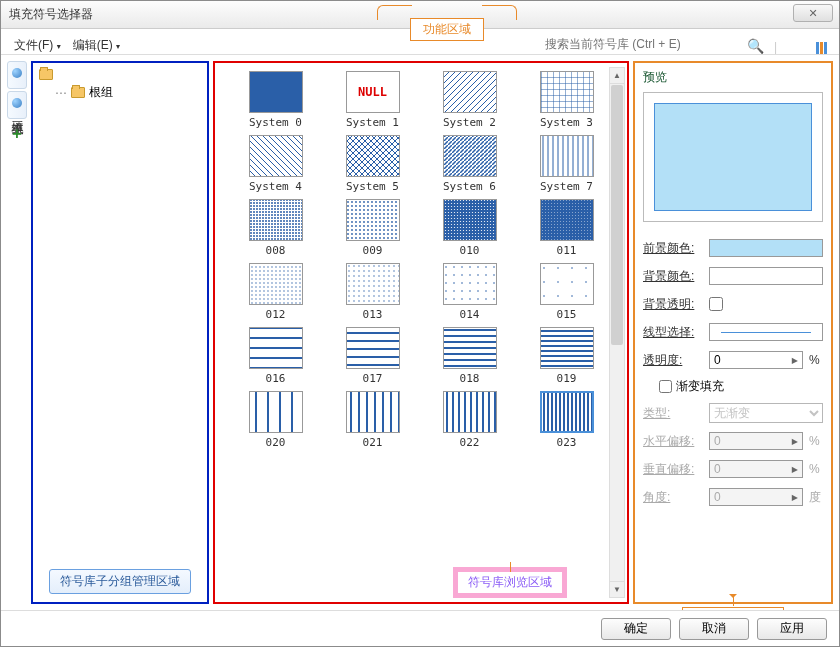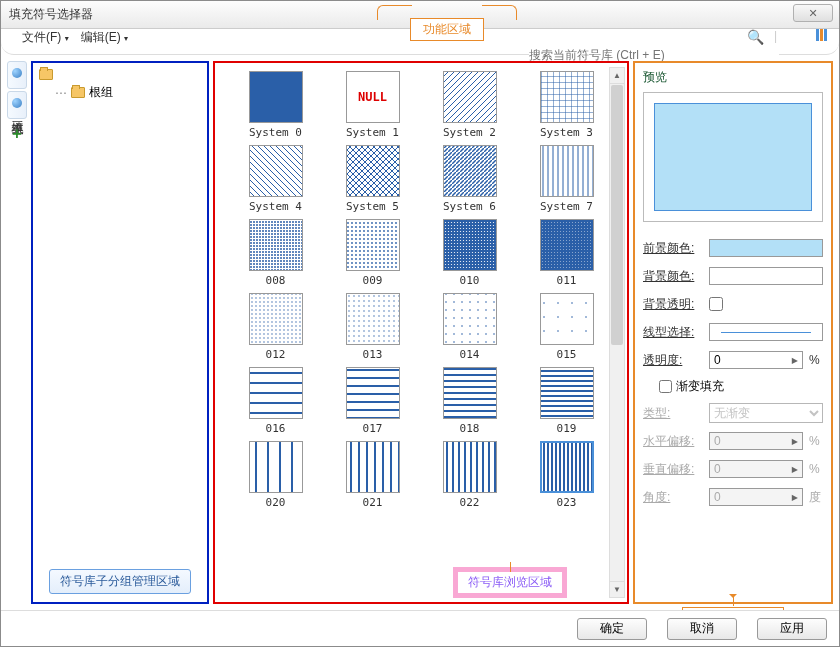--- a/index.html
+++ b/index.html
@@ -1,23 +1,23 @@
 <!DOCTYPE html>
 <html><head>
 <meta charset="utf-8">
 <style>
 * { box-sizing: border-box; margin: 0; padding: 0; font-family: "Microsoft YaHei", Arial, sans-serif; font-size: 12px; }
 body { background: #fff; width: 840px; height: 647px; overflow: hidden; }
 .window { width: 840px; height: 647px; border: 1px solid #8b8b8b; background: #fff; display: flex; flex-direction: column; }
 .titlebar { height: 28px; background: linear-gradient(#fdfdfd, #eaeaea); border-bottom: 1px solid #ccc; display: flex; align-items: center; padding: 0 8px; position: relative; }
 .titlebar .title { color: #333; }
 .titlebar .close { position: absolute; right: 6px; top: 3px; width: 40px; height: 18px; border: 1px solid #b0b0b0; border-radius: 3px; background: linear-gradient(#f8f8f8,#e0e0e0); display:flex; align-items:center; justify-content:center; color:#666; font-size:11px;}
-.menubar { height: 26px; border-bottom: 1px solid #ddd; display: flex; align-items: flex-start; padding: 0 21px; gap: 12px; position: relative; border-radius: 13px; }
+.menubar { height: 26px; border-bottom: 1px solid #ddd; display: flex; align-items: flex-end; padding: 0 13px; gap: 12px; position: relative; }
 .menubar .menu-item { color: #333; cursor: default; }
-.menubar .search-box { position: absolute; right: 60px; width: 250px; height: 20px; border: none; color: #000000; outline: none; margin-top: 16px; }
+.menubar .search-box { position: absolute; right: 44px; width: 250px; height: 20px; border: none; color: #000000; outline: none; margin-top: 16px; }
 .menubar .search-icon { position: absolute; right: 74px; color: #e88a2a; font-size: 14px; }
 .menubar .divider { position: absolute; right: 62px; color: #ccc; }
 .menubar .config-icon { position: absolute; right: 12px; display:flex; gap:1px; align-items:center;}
 .menubar .config-icon .bar { width: 3px; height: 12px; background: #4a90d9; }
 .menubar .config-icon .bar.orange { background: #e88a2a; }
 .callout-func { position: absolute; left: 410px; top: 18px; border: 1px solid #e88a2a; background: #fff; padding: 2px 12px; color: #e88a2a; z-index: 10; }
 .callout-func::before, .callout-func::after { content:''; position:absolute; width:34px; height:14px; border:1px solid #e88a2a; border-bottom:none; top:-14px; }
 .callout-func::before { left:-34px; border-right:none; border-radius: 6px 0 0 0;}
 .callout-func::after { right:-34px; border-left:none; border-radius: 0 6px 0 0;}
 .body-area { flex: 1; display: flex; padding: 6px; gap: 4px; position: relative; overflow: hidden; }
@@ -26,21 +26,21 @@
 .vtab .dot { width:10px; height:10px; border-radius:50%; background:radial-gradient(circle at 30% 30%, #9fd4ff, #3a7fc4); writing-mode:horizontal-tb;}
 .vtabs .plus { color: #2a8a2a; font-size: 16px; font-weight: bold; text-align: center; margin-top: 4px; }
 .tree-panel { width: 178px; border: 2px solid #0020c0; background: #fff; position: relative; padding: 4px; }
 .tree-panel .folder-row { display: flex; align-items: center; gap: 4px; padding: 2px; }
 .tree-panel .folder-icon { width:14px; height:11px; background:#f6c666; border:1px solid #c99a2e; border-radius:1px; position:relative;}
 .tree-panel .folder-icon::before { content:''; position:absolute; top:-3px; left:0; width:6px; height:3px; background:#f6c666; border:1px solid #c99a2e; border-bottom:none; border-radius:1px 1px 0 0;}
 .tree-callout { position: absolute; bottom: 8px; left: 50%; transform: translateX(-50%); border: 1px solid #6aa0e0; background: linear-gradient(#f4f9ff,#e4eefb); padding: 3px 10px; color: #2a5a9a; border-radius:3px; white-space:nowrap;}
 .browse-panel { flex: 1; border: 2px solid #e00000; background: #fff; position: relative; padding: 8px 4px; overflow: hidden; }
 .browse-grid { display: grid; grid-template-columns: repeat(4, 1fr); gap: 6px 8px; padding: 0 12px; }
 .thumb { display: flex; flex-direction: column; align-items: center; gap: 3px; }
-.thumb .box { width: 54px; height: 52px; border: 1px solid #999; background: #fff; display:flex; align-items:center; justify-content:center; overflow:hidden; position:relative;}
+.thumb .box { width: 54px; height: 42px; border: 1px solid #999; background: #fff; display:flex; align-items:center; justify-content:center; overflow:hidden; position:relative;}
 .thumb .box.sel { border: 2px solid #4a90d9; }
 .thumb .lbl { font-family: monospace; font-size: 11px; color: #333; }
 .browse-scroll { position:absolute; right:2px; top:4px; bottom:4px; width:16px; background:#f0f0f0; border:1px solid #ddd;}
 .browse-scroll .track-btn { height:16px; border-bottom:1px solid #ddd; display:flex; align-items:center; justify-content:center; color:#666; font-size:8px;}
 .browse-scroll .thumb-bar { position:absolute; top:17px; left:1px; right:1px; height:260px; background:#d0d0d0; border-radius:2px;}
 .browse-callout { position:absolute; bottom:4px; right:60px; border:5px solid #f9a8d4; background:#fff; padding:2px 10px; color:#8b5cf6;}
 .browse-callout::before { content:''; position:absolute; top:-10px; left:50%; width:1px; height:10px; background:#e88a2a;}
 .settings-panel { width: 200px; border: 2px solid #e88a2a; background: #fff; padding: 6px 8px; position:relative; display:flex; flex-direction:column; gap:4px;}
 .settings-panel .sec-title { color:#14532d; margin-bottom:2px;}
 .preview-box { border:1px solid #bbb; height:130px; padding:10px; display:flex; align-items:center; justify-content:center;}
@@ -57,21 +57,21 @@
 .prop-row .numbox { flex:1; height:18px; border:1px solid #999; display:flex; align-items:center; padding:0 4px; background:#fff;}
 .prop-row .numbox.dis { background:#f4f4f4; color:#aaa;}
 .prop-row .numbox .arrow { margin-left:auto; font-size:8px; color:#666;}
 .prop-row .suffix { color:#333; width:14px;}
 .prop-row .suffix.dis { color:#aaa;}
 .prop-row select { flex:1; height:20px; border:1px solid #999; background:#fff; color:#aaa;}
 .grad-check { display:flex; gap:4px; padding:2px 0 2px 16px;}
 .settings-callout { position:absolute; bottom:-28px; left:50%; transform:translateX(-50%); border:1px solid #e88a2a; background:#fff; padding:2px 14px; color:#e88a2a; white-space:nowrap;}
 .settings-callout::before { content:''; position:absolute; top:-12px; left:50%; width:1px; height:10px; background:#e88a2a;}
 .settings-callout::after { content:''; position:absolute; top:-14px; left:50%; transform:translateX(-50%); border:4px solid transparent; border-top-color:#e88a2a;}
-.footer { height: 36px; border-top: 1px solid #ddd; display:flex; align-items:center; justify-content:flex-end; padding: 0 12px; gap:20px;}
+.footer { height: 36px; border-top: 1px solid #ddd; display:flex; align-items:center; justify-content:flex-end; padding: 0 12px; gap:8px;}
 .footer button { width:70px; height:22px; border:1px solid #999; background:linear-gradient(#fdfdfd,#e8e8e8); border-radius:3px; cursor:default;}
 
 .pat-solid { background:#2a5fa8;}
 .pat-null { color:#d00; font-weight:bold; font-family:monospace; font-size:12px;}
 </style>
 </head>
 <body>
 
 <div class="window">
   <div class="titlebar">

